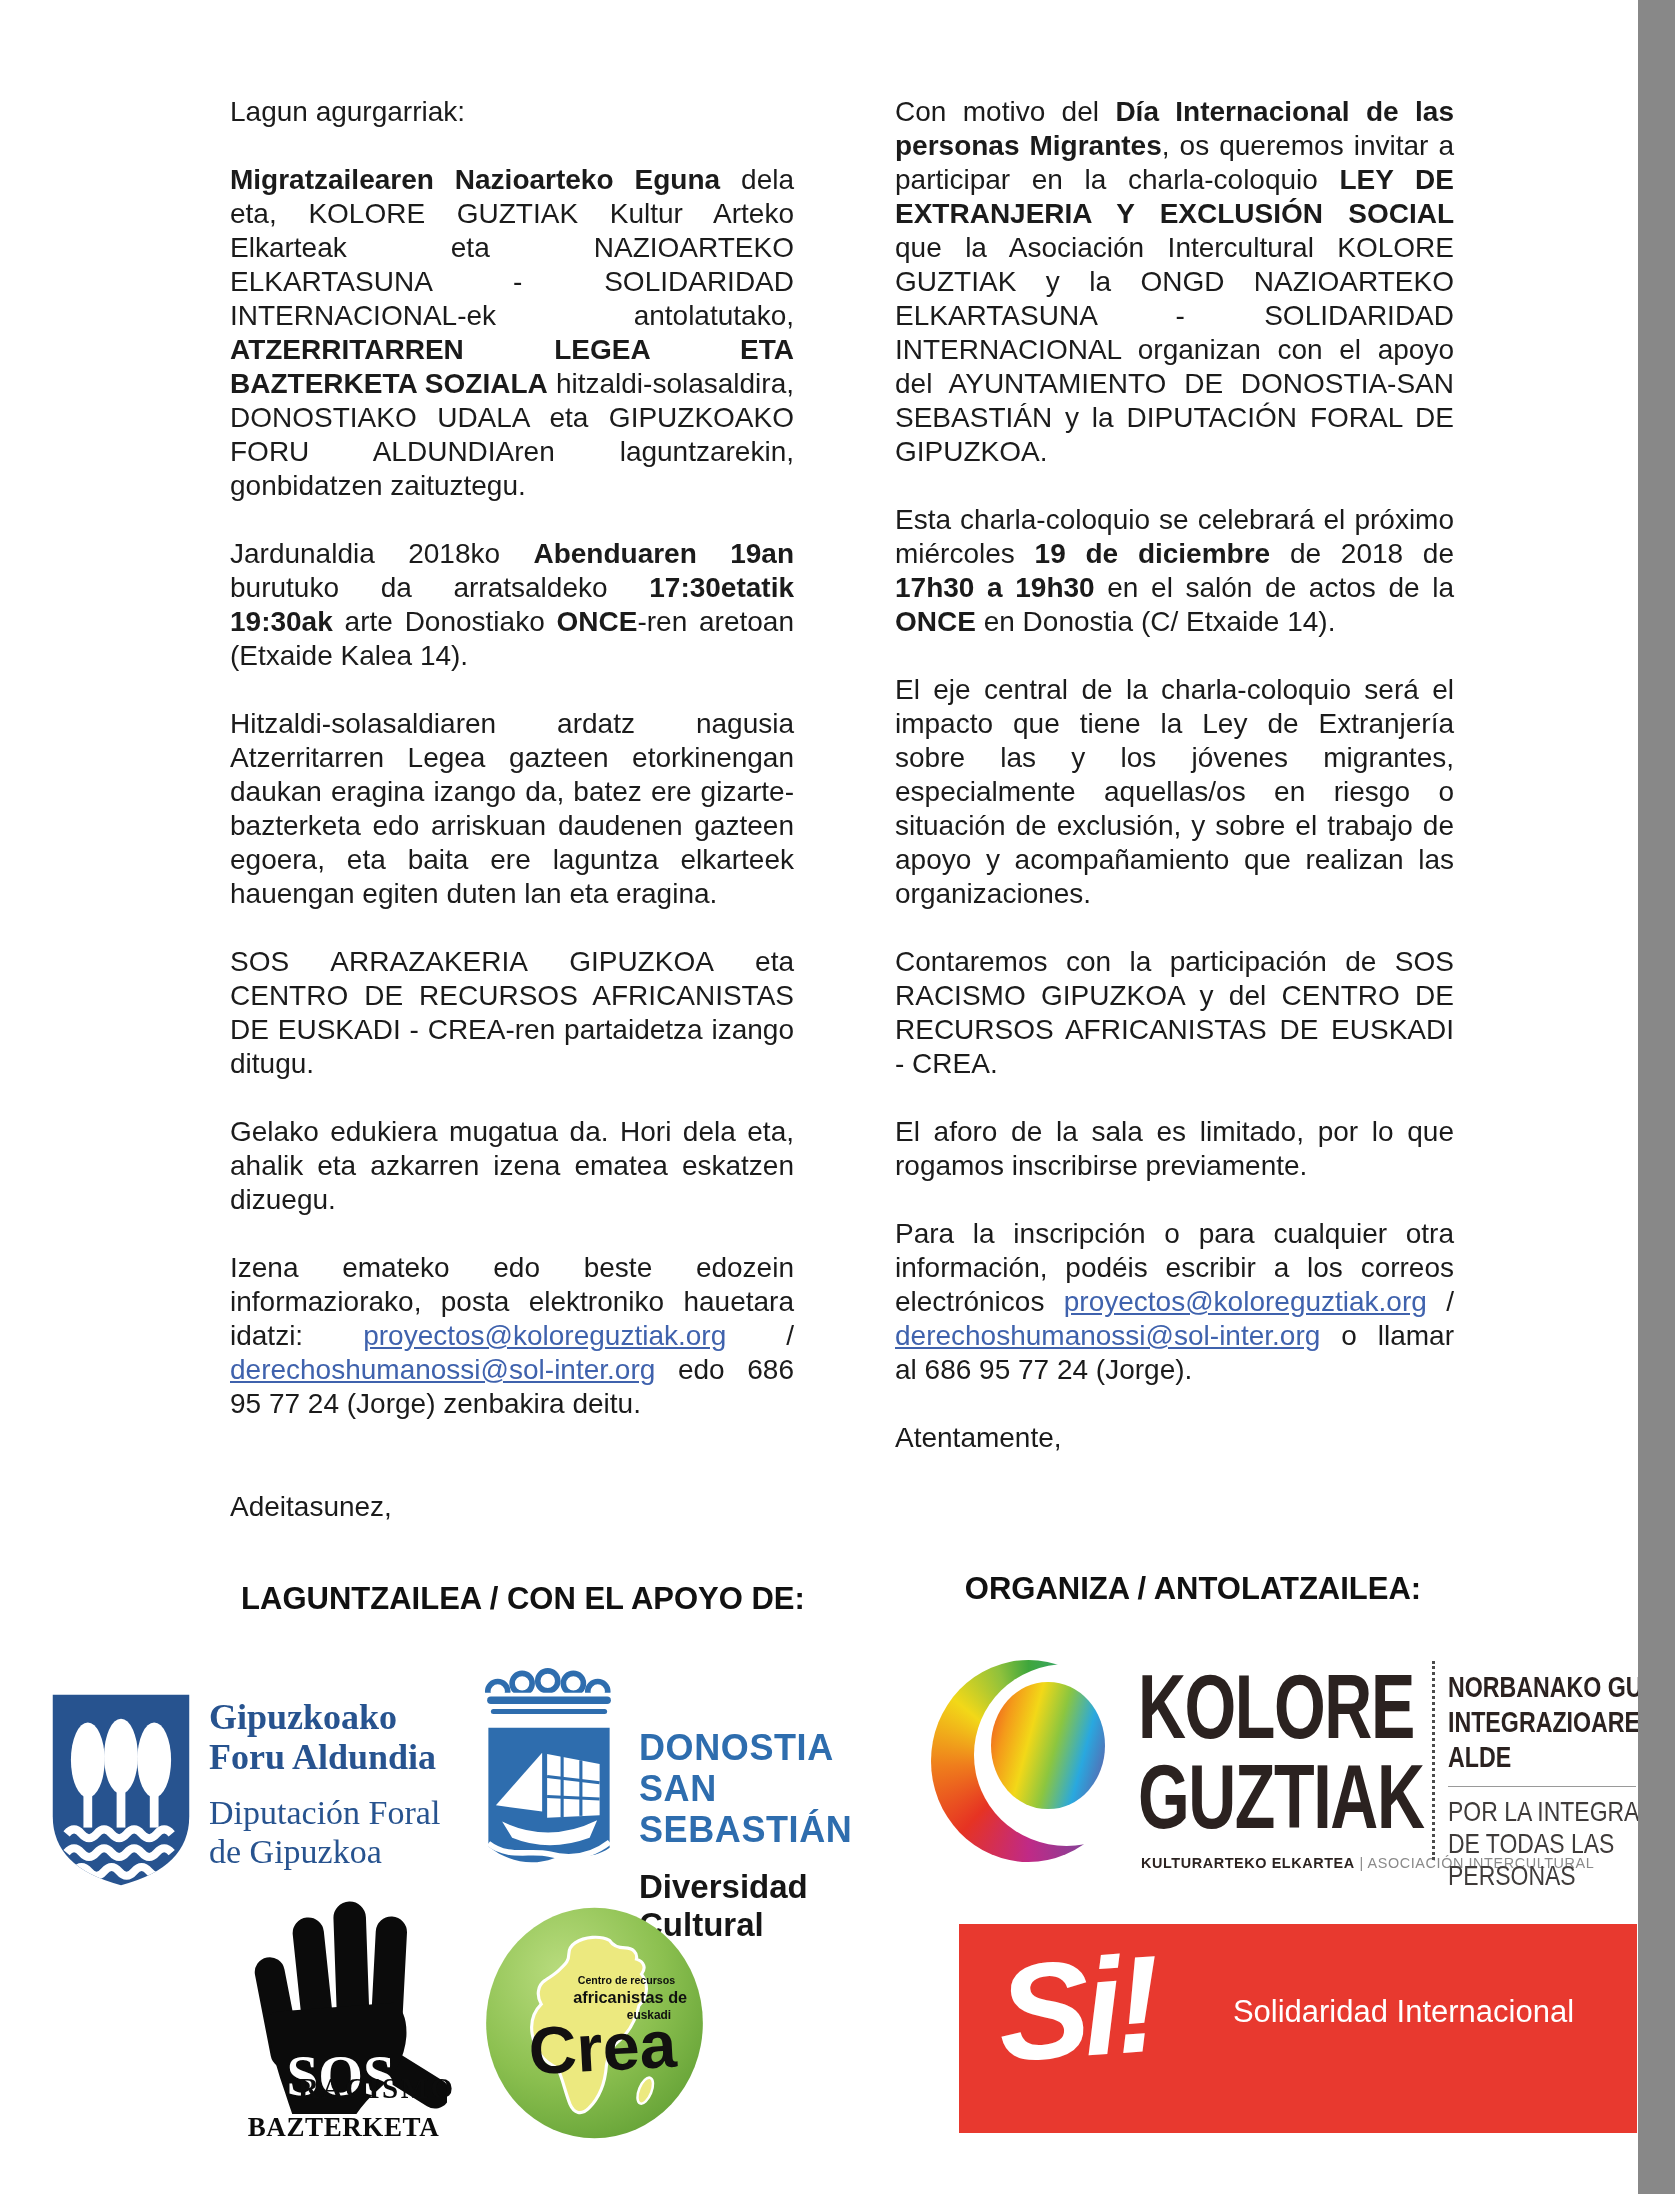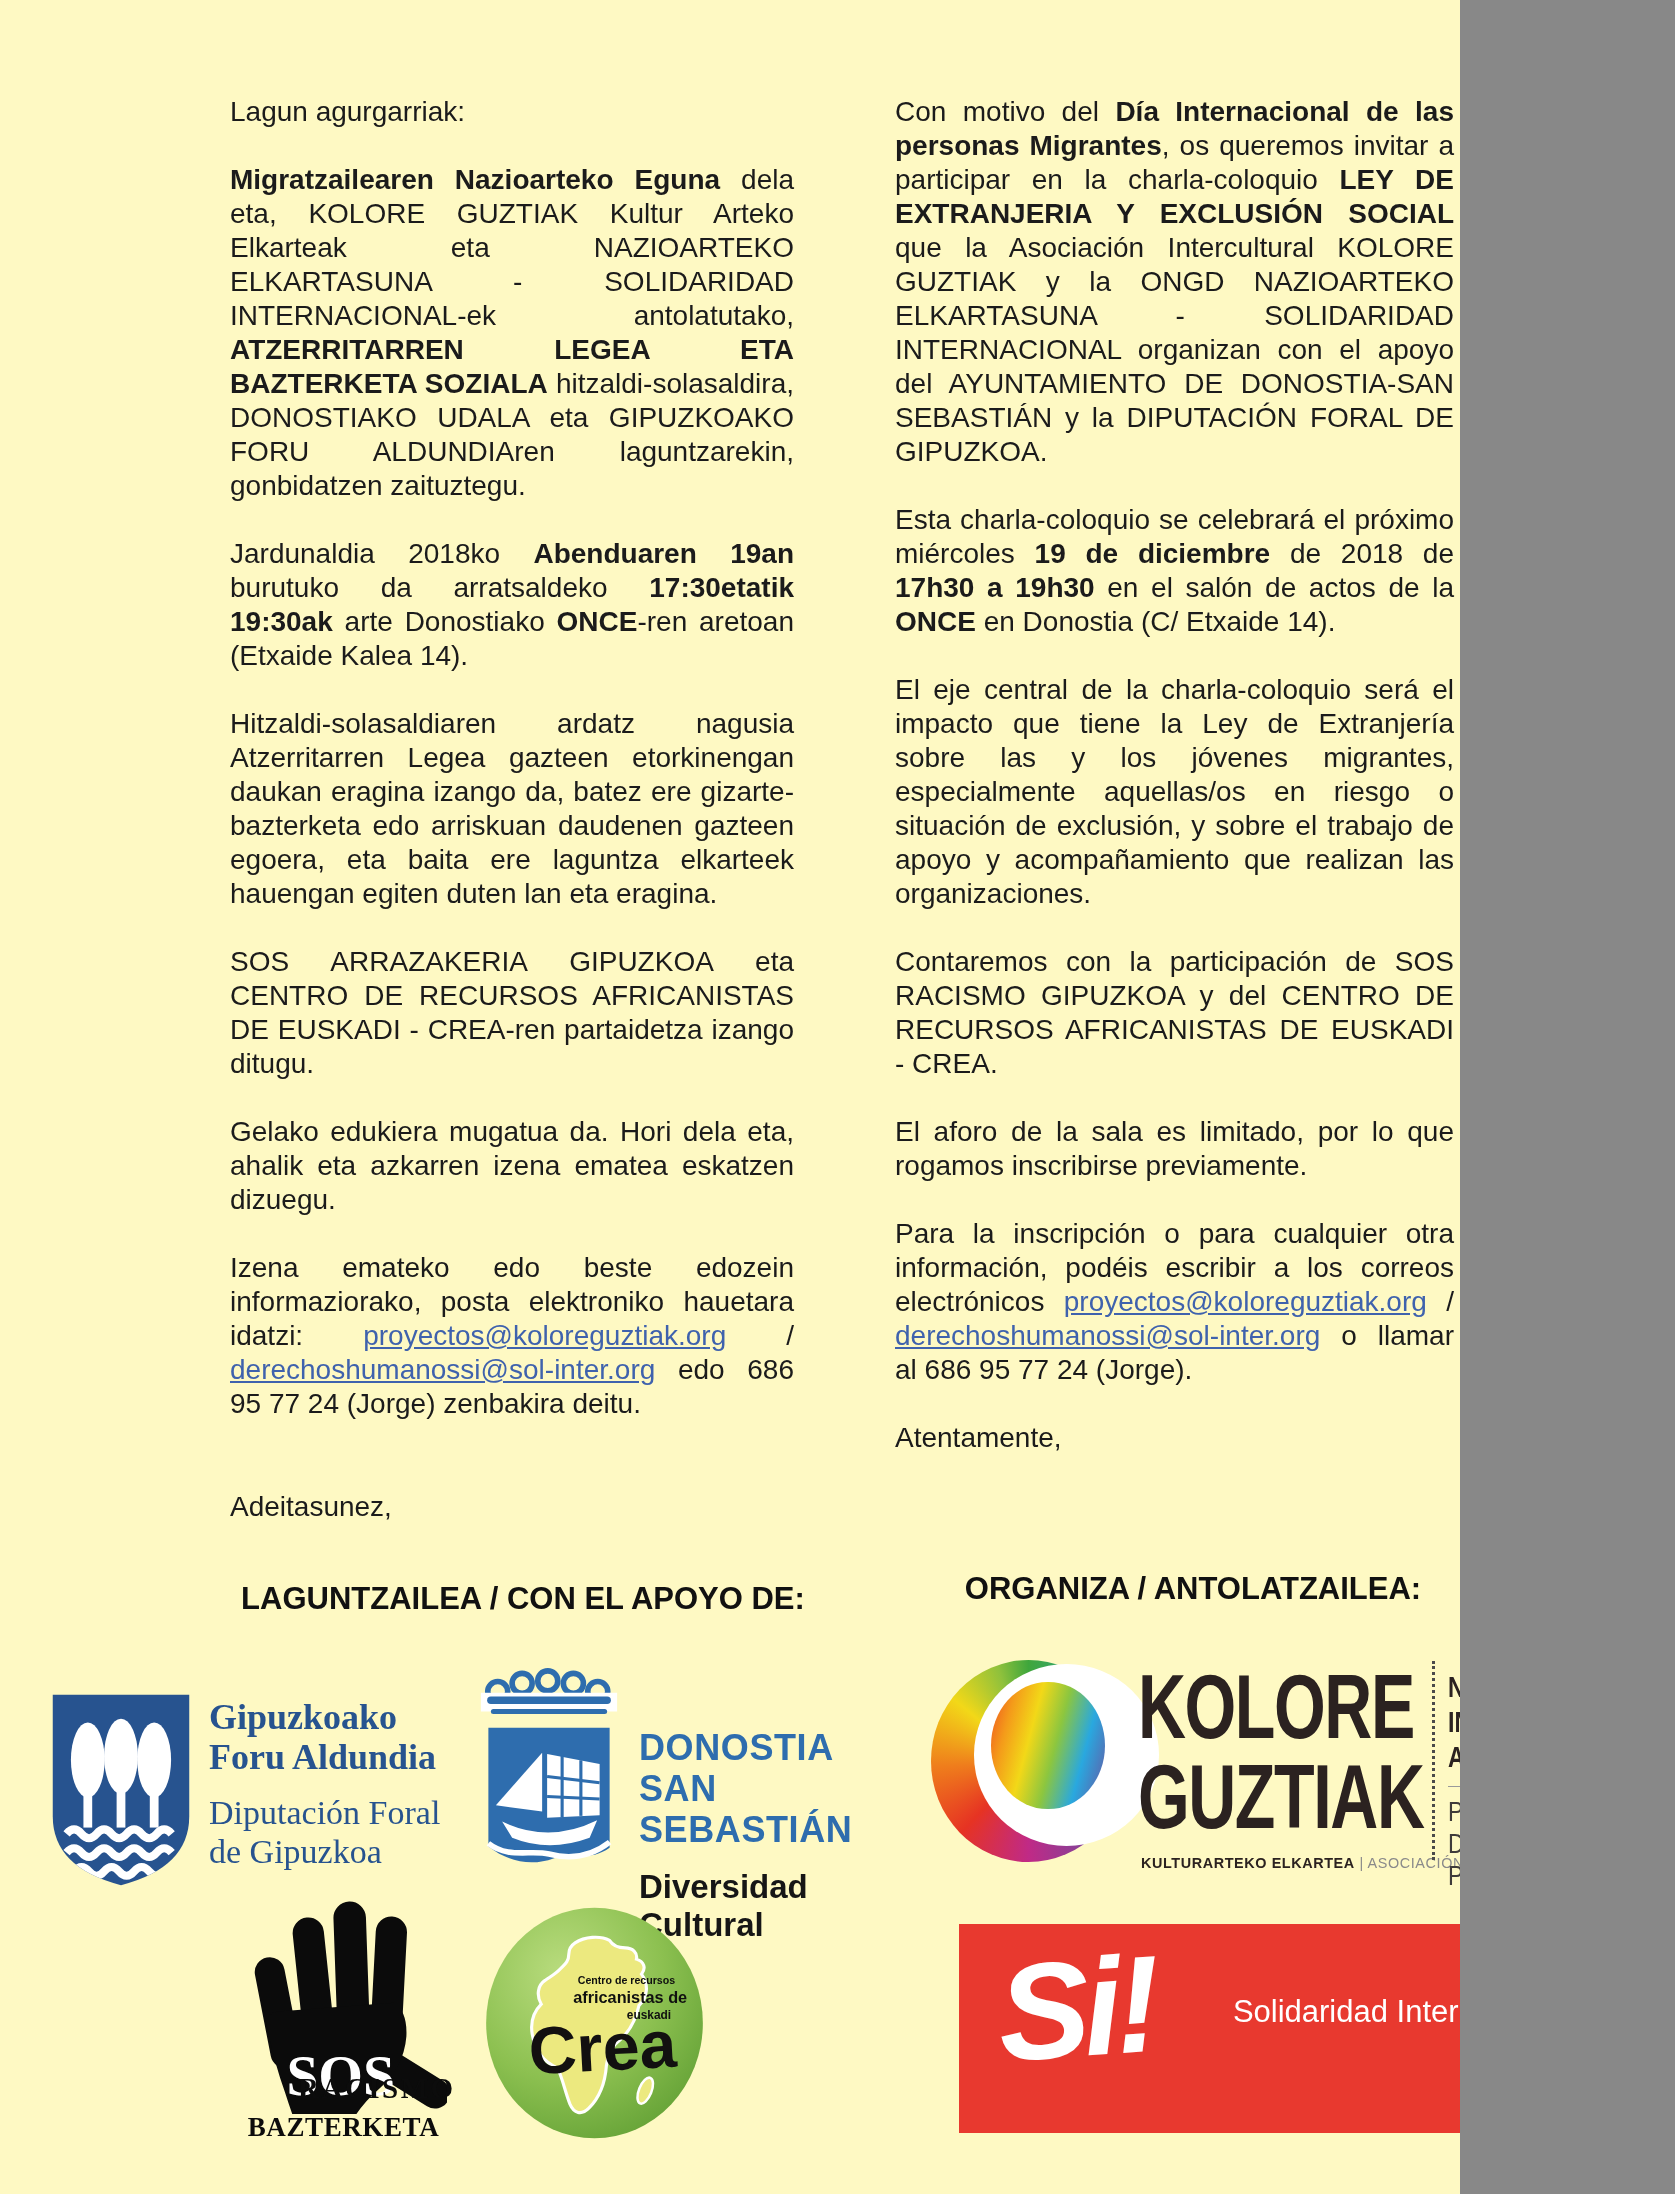--- a/index.html
+++ b/index.html
@@ -1,17 +1,17 @@
 <!DOCTYPE html>
 <html style="font-size:10px"><head>
 <meta charset="utf-8">
 <style>
   html,body{margin:0;padding:0;background:#888;}
   #page{
-    position:relative; width:1460px; height:2194px; background:#fef9c3;
+    position:relative; width:1638px; height:2194px; background:#ffffff;
     font-family:"Liberation Sans","DejaVu Sans",sans-serif; color:#1b1b1b;
     overflow:hidden;
   }
   
   .col{position:absolute; top:95px; width:564px; font-size:28px; line-height:34px;
        text-align:justify; color:#1b1b1b;}
   .col-left{left:230px;}
   .col-right{left:895px; width:559px;}
   .col p{margin:0 0 34px 0;}
   .col .closing{text-align:left;}

